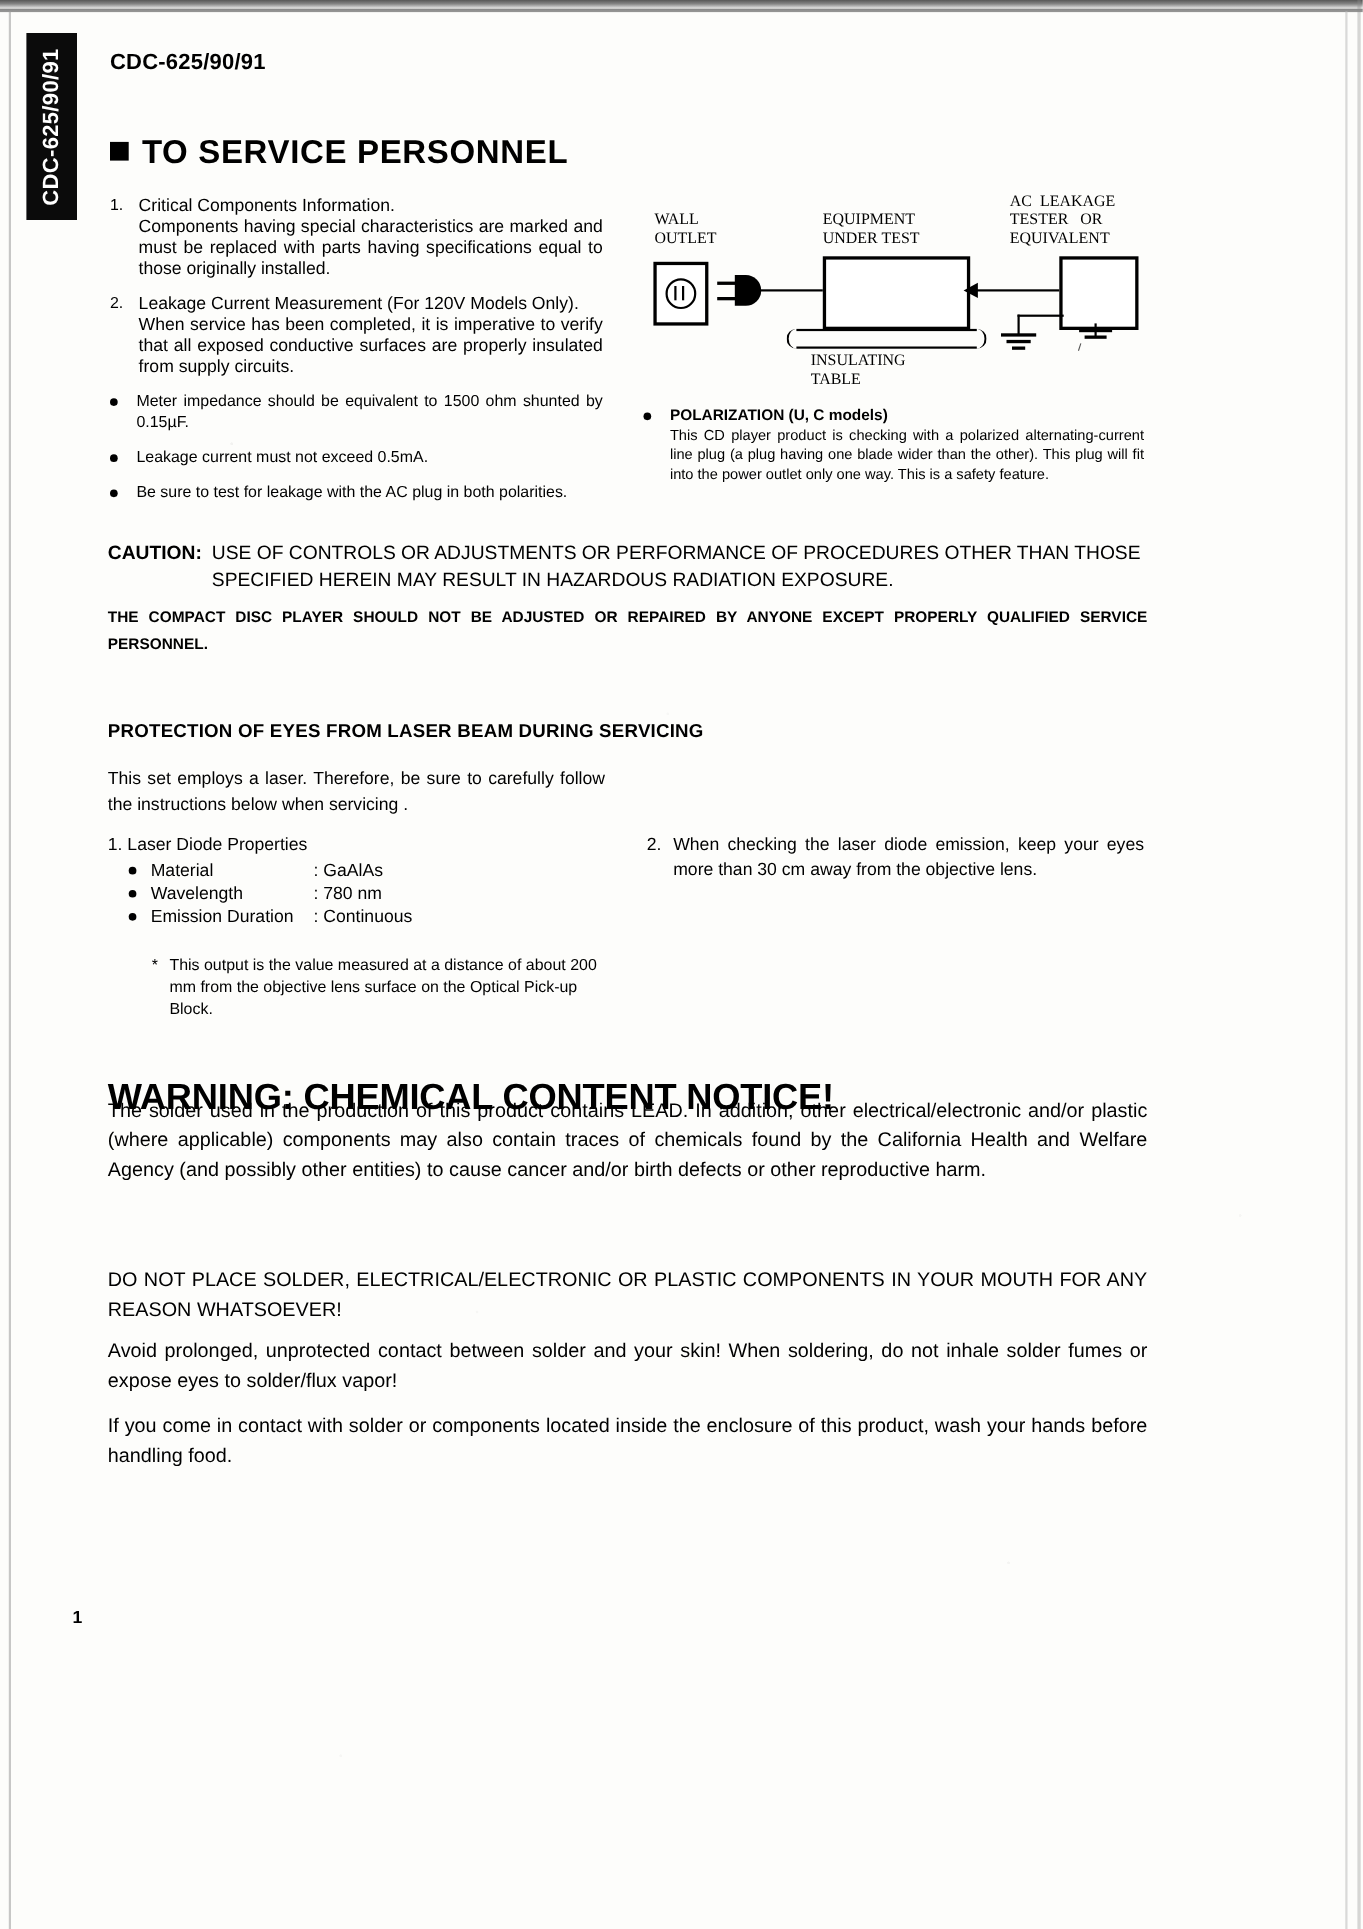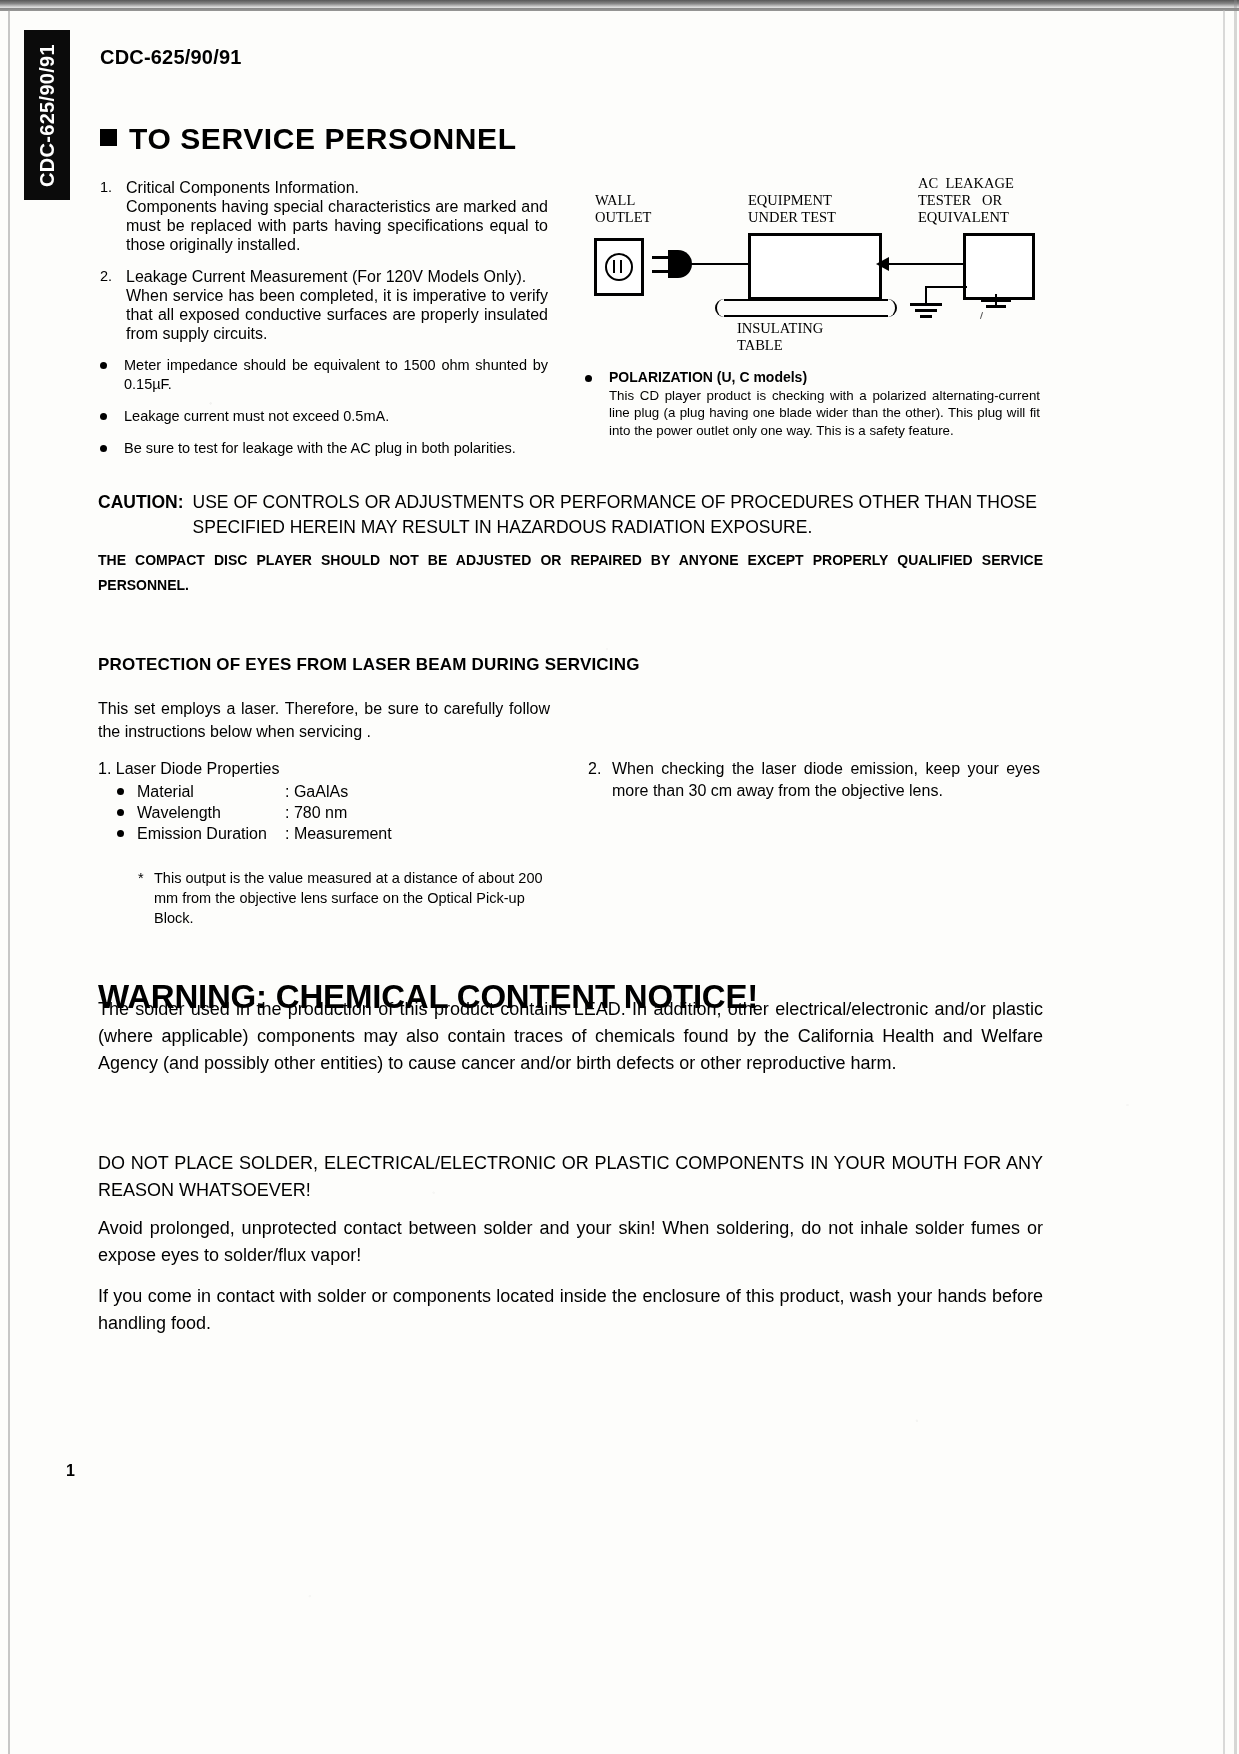--- a/index.html
+++ b/index.html
@@ -613,21 +613,21 @@
         </div>
       <div class="nm">Wavelength</div>
       <div class="vl">: 780 nm</div>
     </div>
 
     <div class="lp-row">
       <div class="dot">
           <i></i>
         </div>
       <div class="nm">Emission Duration</div>
-      <div class="vl">: Measurement</div>
+      <div class="vl">: Continuous</div>
     </div>
 
   </div>
 
   <div class="laser-note">
     <div class="star">*</div>
     <div class="txt">This output is the value measured at a distance of about 200 mm from the objective lens surface on the Optical Pick-up Block.</div>
   </div>
 
   <div class="laser-right">

